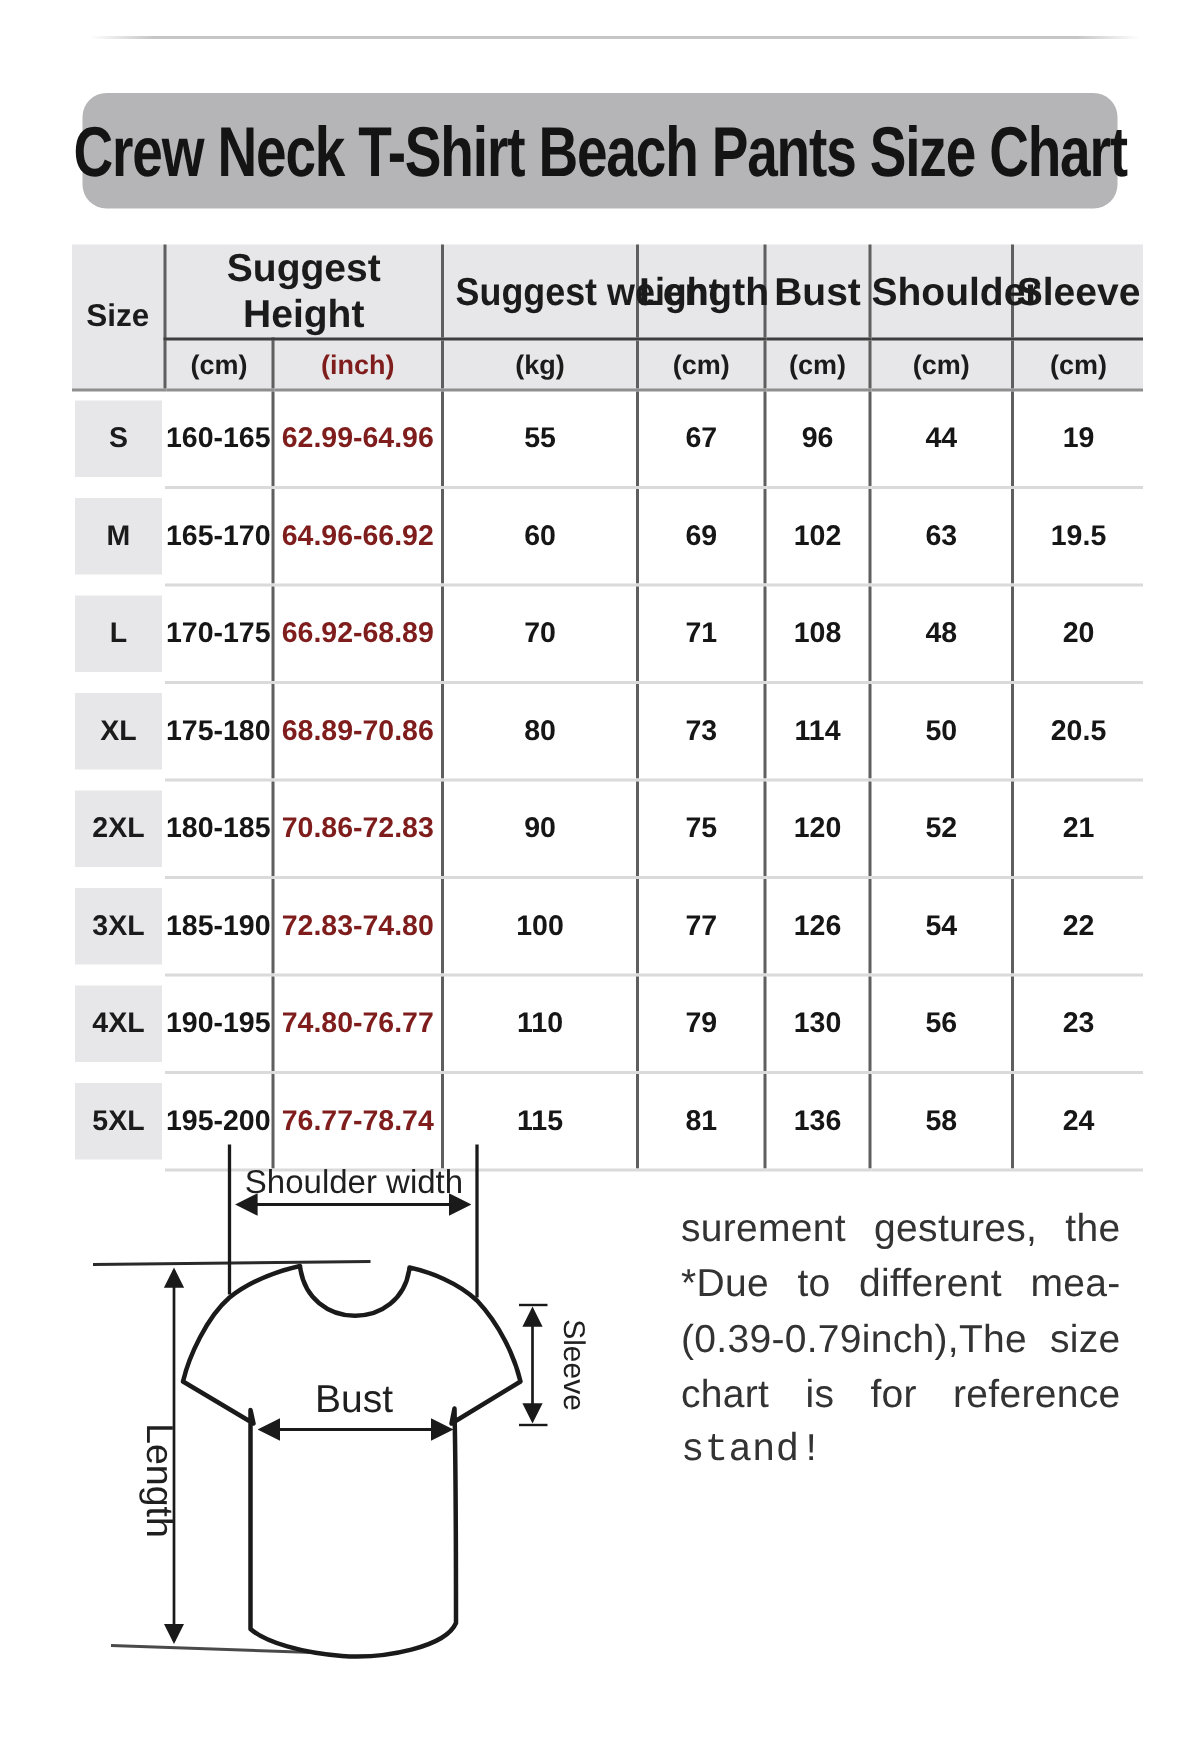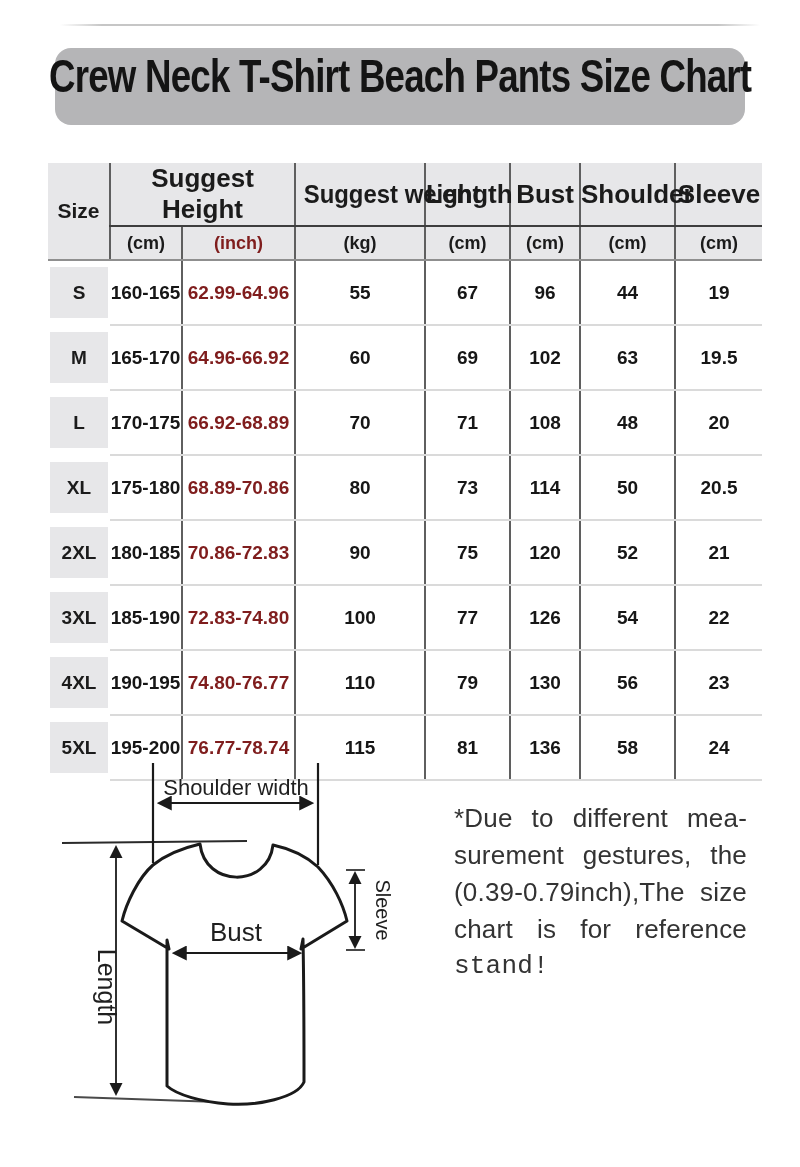--- a/index.html
+++ b/index.html
@@ -1,22 +1,22 @@
 <!DOCTYPE html>
 <html><head>
 <meta charset="utf-8">
 <style>
   html,body{margin:0;padding:0;background:#fff;}
   .page{position:relative;width:800px;height:1167px;background:#ffffff;overflow:hidden;
         font-family:"Liberation Sans","DejaVu Sans",sans-serif;color:#111;}
   .top-hairline{position:absolute;top:24px;left:60px;width:700px;height:2px;
         background:linear-gradient(90deg,rgba(190,190,190,0),#c6c6c6 6%,#c6c6c6 94%,rgba(190,190,190,0));}
   
-  .title-banner{position:absolute;left:55px;top:48px;width:690px;height:77px;border-radius:16px;
-        background:#b5b5b7;display:flex;justify-content:center;}
+  .title-banner{position:absolute;left:55px;top:62px;width:690px;height:77px;border-radius:16px;
+        background:#b5b5b7;display:flex;align-items:center;justify-content:center;}
   .title-banner h1{margin:0;font-size:47px;font-weight:700;color:#141414;white-space:nowrap;
         transform:scaleX(0.78);letter-spacing:-1px;}
   
   table.size-table{position:absolute;left:48px;top:163px;width:714px;border-collapse:collapse;table-layout:fixed;}
   table.size-table th,table.size-table td{padding:0;text-align:center;vertical-align:middle;}
   thead th{background:#e7e7e9;font-size:26px;font-weight:700;color:#1b1b1b;}
   .hrow1 th{height:41px;}
   .hrow2 th{height:32px;font-size:18px;}
   .th-size{font-size:21px;margin-left:40px;}
   .bl{border-left:2px solid #5f5f5f;}
@@ -211,19 +211,19 @@
     <text x="186" y="186" text-anchor="middle" font-size="26">Bust</text>
     <line x1="124" y1="198" x2="250" y2="198" stroke="#1a1a1a" stroke-width="2" marker-start="url(#arr)" marker-end="url(#arr)"></line>
 
     <line x1="296" y1="115" x2="315" y2="115" stroke="#1a1a1a" stroke-width="1.6"></line>
     <line x1="296" y1="195" x2="315" y2="195" stroke="#1a1a1a" stroke-width="1.6"></line>
     <line x1="305" y1="118" x2="305" y2="192" stroke="#1a1a1a" stroke-width="1.8" marker-start="url(#arr)" marker-end="url(#arr)"></line>
     <text x="326" y="155" text-anchor="middle" font-size="20" transform="rotate(90 326 155)">Sleeve</text>
   </svg>
 
   <div class="note">
+    <div class="note-line">surement gestures, the</div>
     <div class="note-line">*Due to different mea-</div>
-    <div class="note-line">surement gestures, the</div>
     <div class="note-line">(0.39-0.79inch),The size</div>
     <div class="note-line">chart is for reference</div>
     <div class="note-line">stand!</div>
   </div>
 </div>
 
 </body></html>

